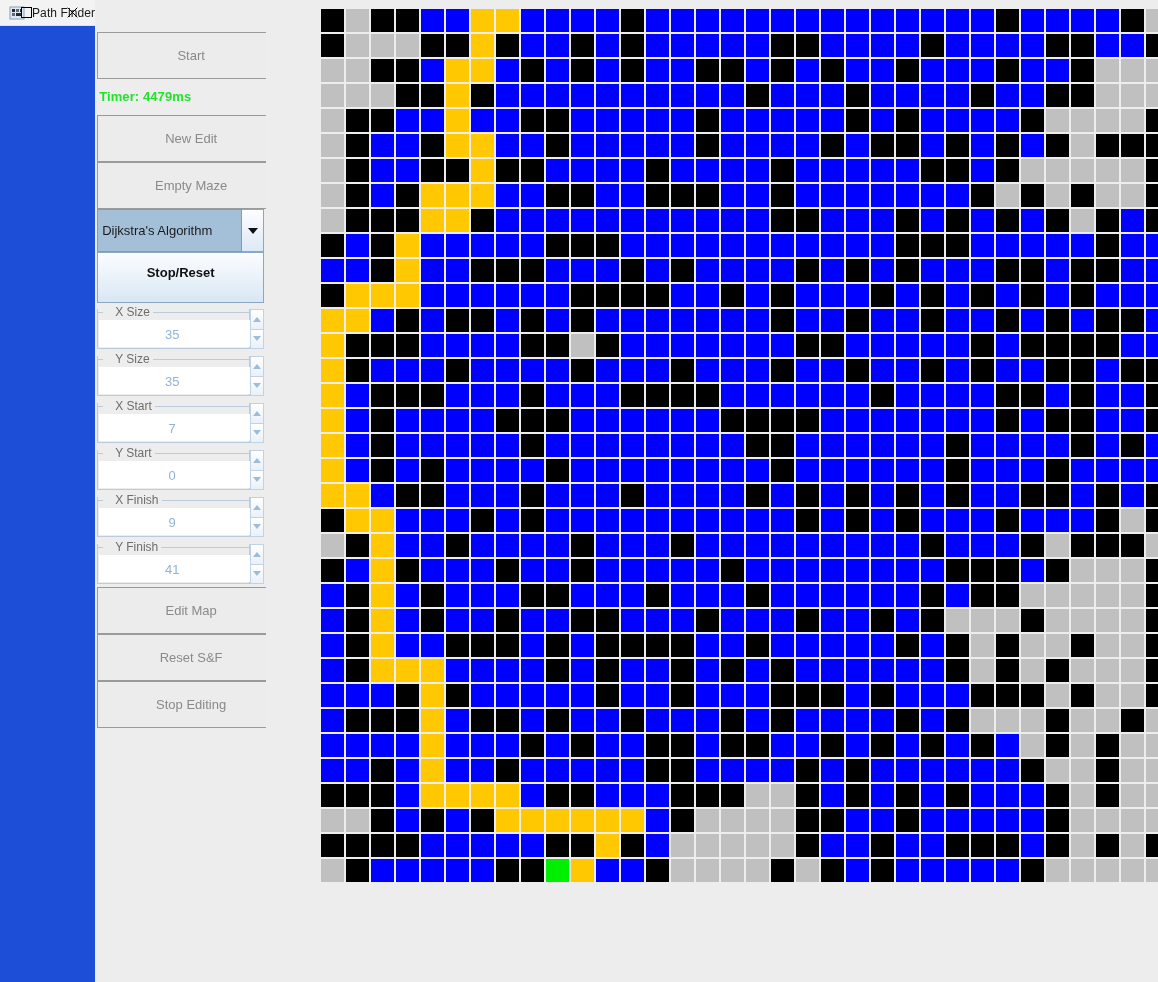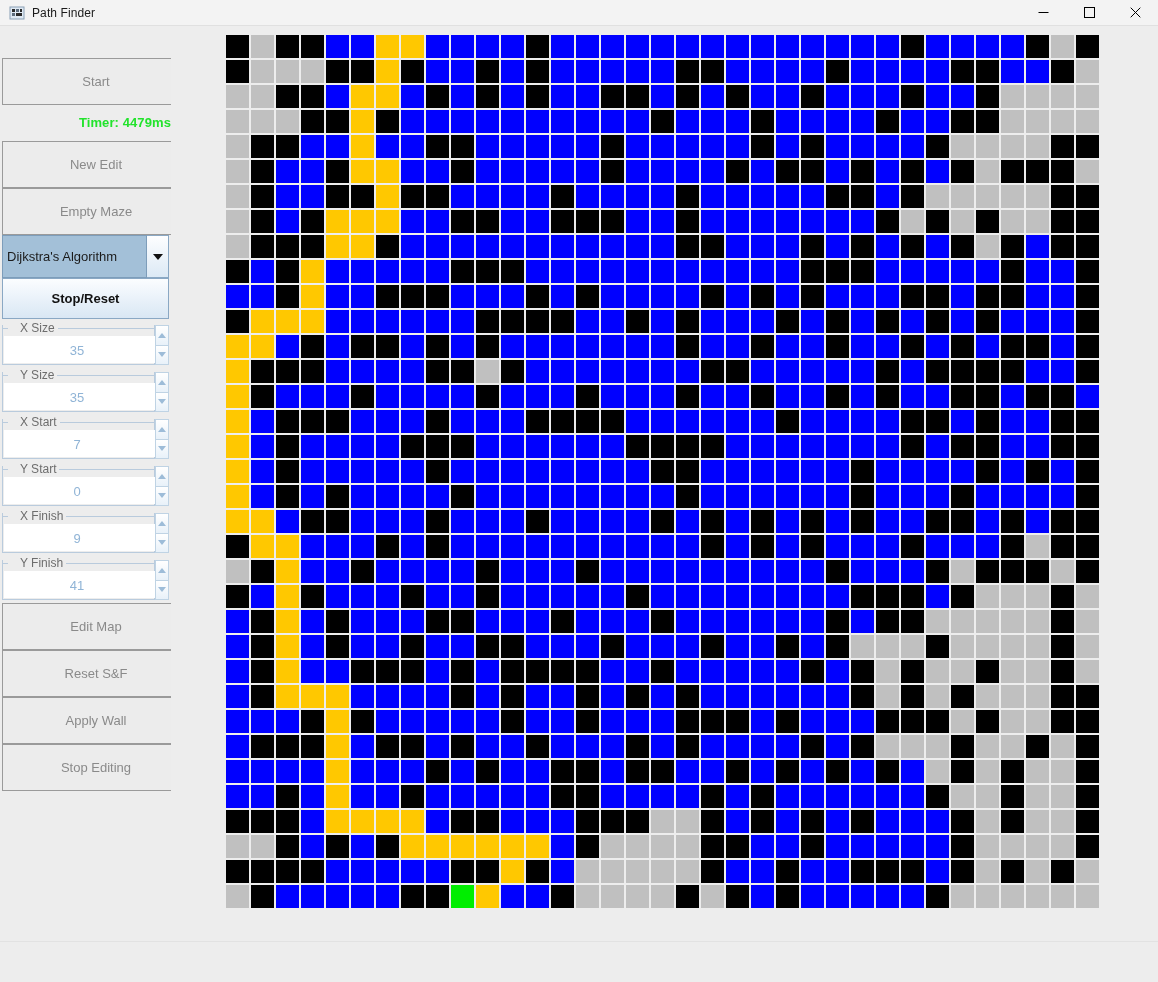--- a/index.html
+++ b/index.html
@@ -13,21 +13,21 @@
     font-family: "Liberation Sans", sans-serif;
     overflow: hidden;
   }
 
   #app-window {
     position: relative;
     width: 1158px;
     height: 982px;
     background: #1d4ed8;
     display: flex;
-    flex-direction: column;
+    flex-direction: row;
   }
 
   
   #title-bar {
     height: 25px;
     min-height: 25px;
     background: #f3f3f3;
     display: flex;
     align-items: center;
     border-bottom: 1px solid #e0e0e0;
@@ -105,21 +105,20 @@
   #start-button { margin-top: 24px; }
 
   #timer-label {
     margin-left: 4px;
     margin-top: 10px;
     margin-bottom: 11px;
     font-size: 13px;
     color: #22e32c;
     font-weight: bold;
     letter-spacing: 0.1px;
-    text-align: right;
   }
 
   
   #algo-combo {
     margin-left: 2px;
     width: 167px;
     height: 43px;
     display: flex;
     box-sizing: border-box;
     position: relative;
@@ -153,21 +152,21 @@
     width: 0; height: 0;
     border-left: 5px solid transparent;
     border-right: 5px solid transparent;
     border-top: 6px solid #111;
   }
 
   
   #stopreset-button {
     margin-left: 2px;
     width: 167px;
-    height: 41px;
+    height: 51px;
     box-sizing: border-box;
     background: linear-gradient(#fbfdff, #d9e7f4);
     border: 1px solid #8aa8c4;
     color: #111;
     font-size: 13px;
     text-align: center;
     line-height: 39px;
     cursor: default;
     font-weight: bold;
   }
@@ -449,21 +448,20 @@
               </div>
               <div class="spin-btn spin-dn">
                 <span class="tri-dn"></span>
               </div>
             </div>
           </div>
         </div>
 
       <div class="side-button">Edit Map</div>
       <div class="side-button">Reset S&amp;F</div>
-      <div class="side-button">Apply Wall</div>
       <div class="side-button">Stop Editing</div>
     </div>
 
     <div id="maze-panel">
       <div id="maze-grid">
           <div class="cell c-f"></div>
           <div class="cell c-w"></div>
           <div class="cell c-f"></div>
           <div class="cell c-f"></div>
           <div class="cell c-v"></div>

